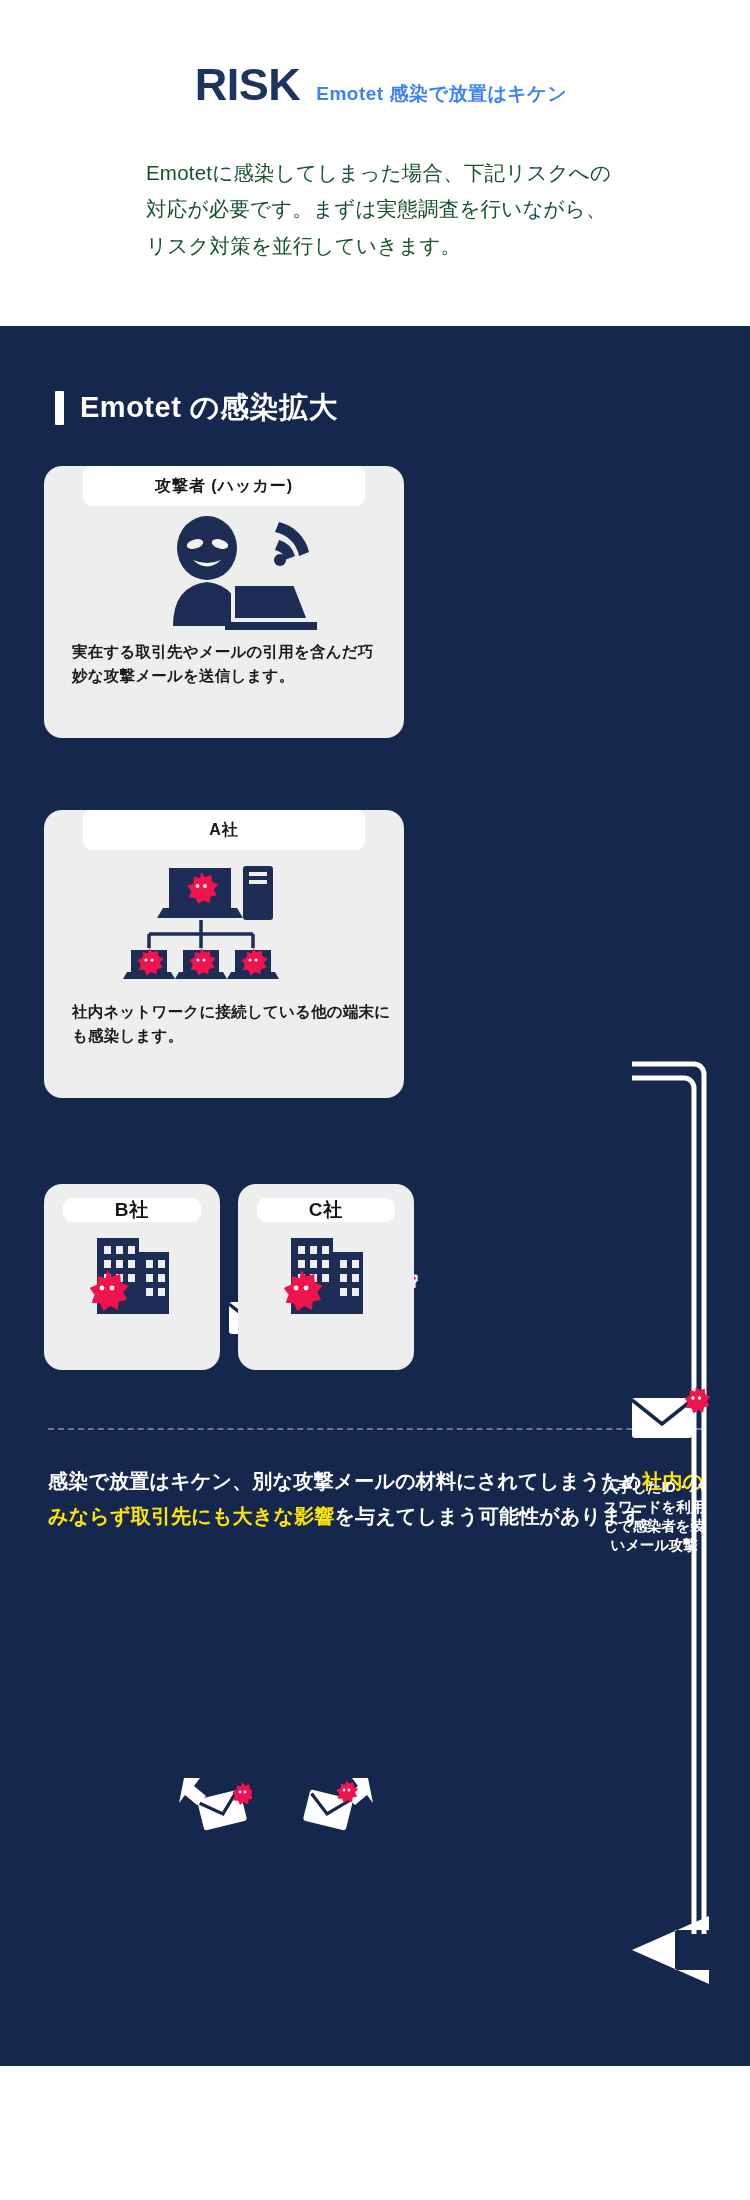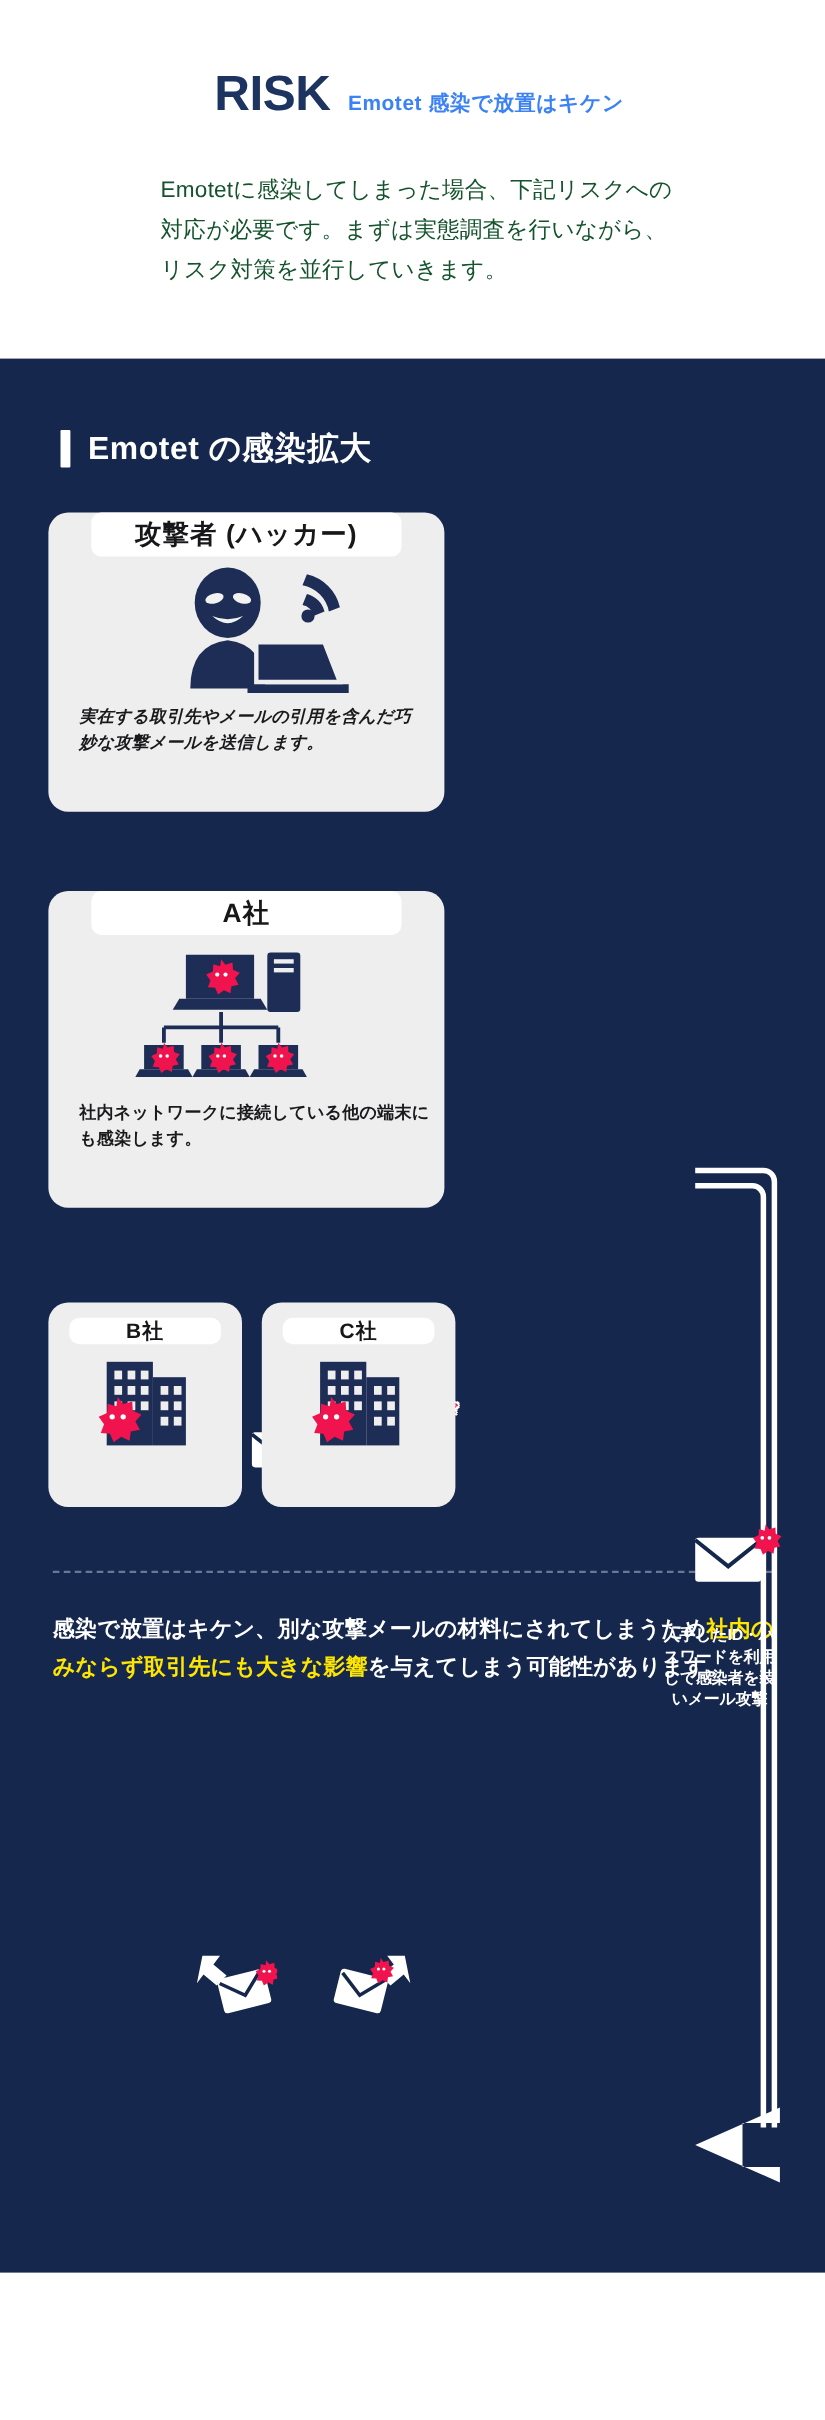--- a/index.html
+++ b/index.html
@@ -49,32 +49,32 @@
   }
 
   
   .card {
     background: #eeeeee; border-radius: 18px; position: relative;
   }
   .card-pill {
     background: #ffffff; border-radius: 9px;
     margin: 18px auto 0 auto;
     height: 40px; display:flex; align-items:center; justify-content:center;
-    font-size: 24px; font-weight: 800; color: #17171a; letter-spacing: 1px;
+    font-size: 16px; font-weight: 800; color: #17171a; letter-spacing: 1px;
   }
   .card-desc {
     font-size: 15.5px; line-height: 1.5; color: #1a1a1d; font-weight: 700;
     letter-spacing: 0.2px;
   }
 
   
   .attacker-card { width: 360px; margin-left: 14px; padding-bottom: 16px; height: 272px; }
   .attacker-card .card-pill { width: 282px; }
   .attacker-art { height: 122px; display:flex; align-items:center; justify-content:center; margin-top: 6px;}
-  .attacker-card .card-desc { padding: 6px 26px 0 28px; font-style: italic; }
+  .attacker-card .card-desc { padding: 6px 26px 0 28px; }
 
   
   .acard { width: 360px; margin-left: 14px; margin-top: 72px; height: 288px; padding-bottom: 14px; }
   .acard .card-pill { width: 282px; }
   .acard-art { height: 138px; display:flex; align-items:flex-start; justify-content:center; margin-top: 8px; }
   .acard .card-desc { padding: 4px 12px 0 28px; }
 
   
   .bc-row { display: flex; gap: 18px; margin-top: 86px; margin-left: 14px; }
   .bc-card { width: 176px; height: 186px; }

